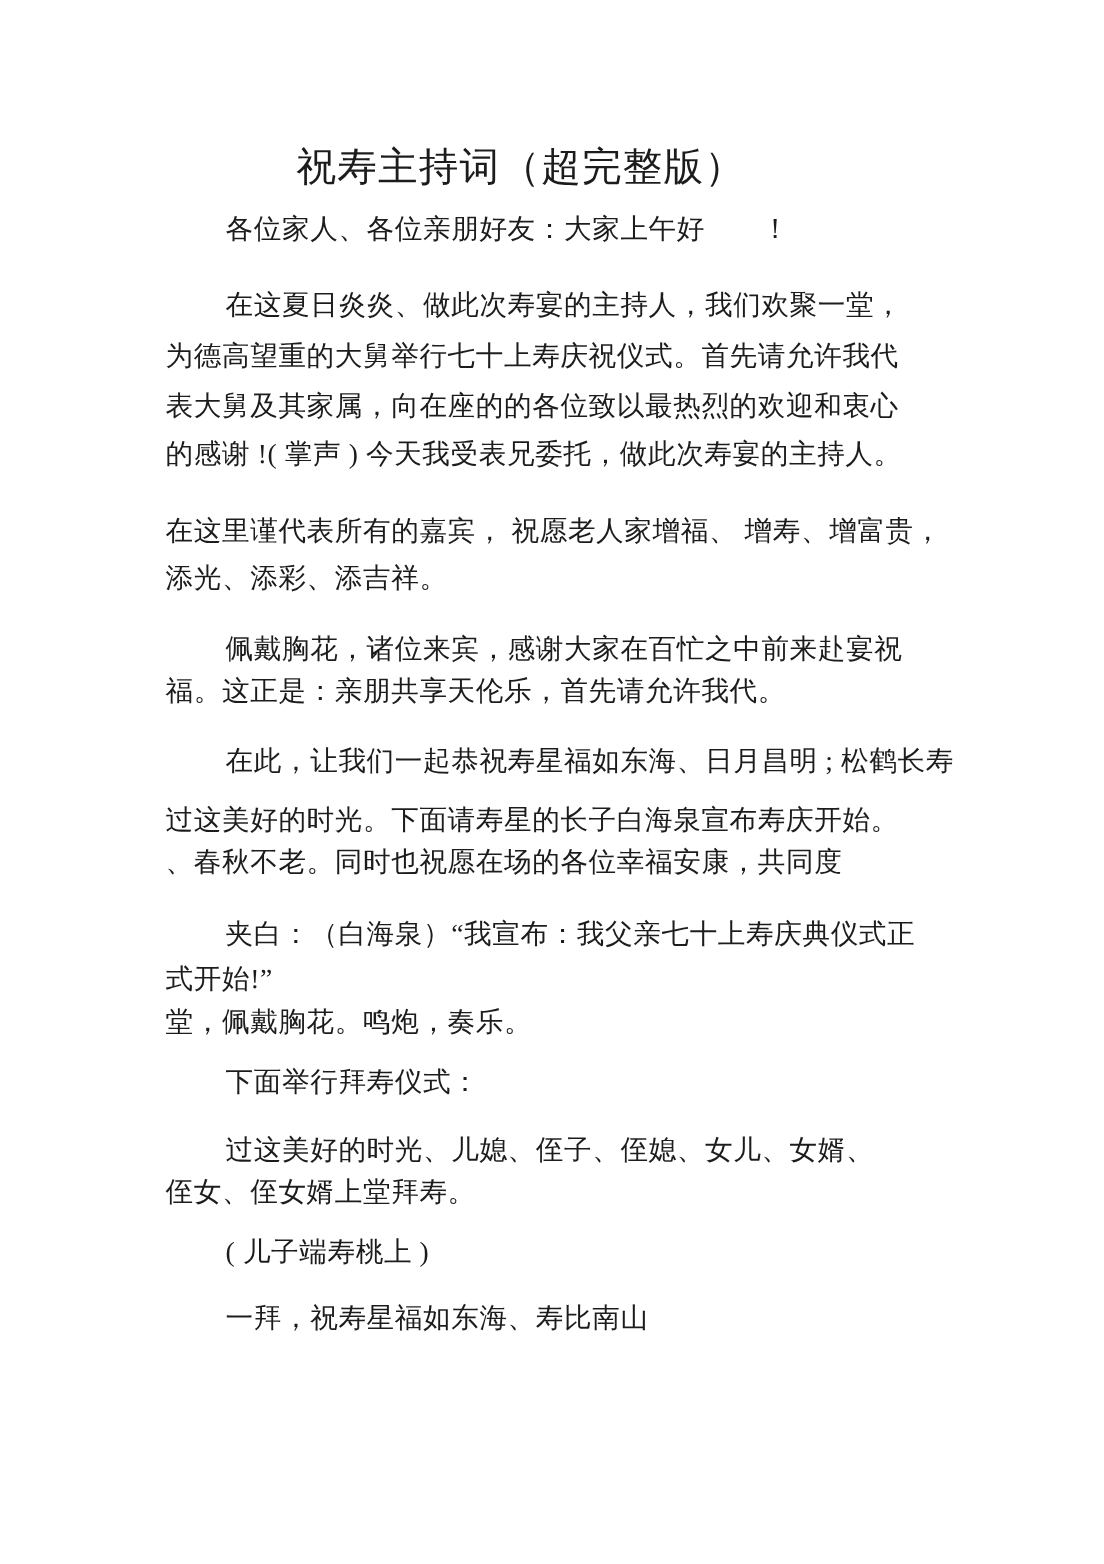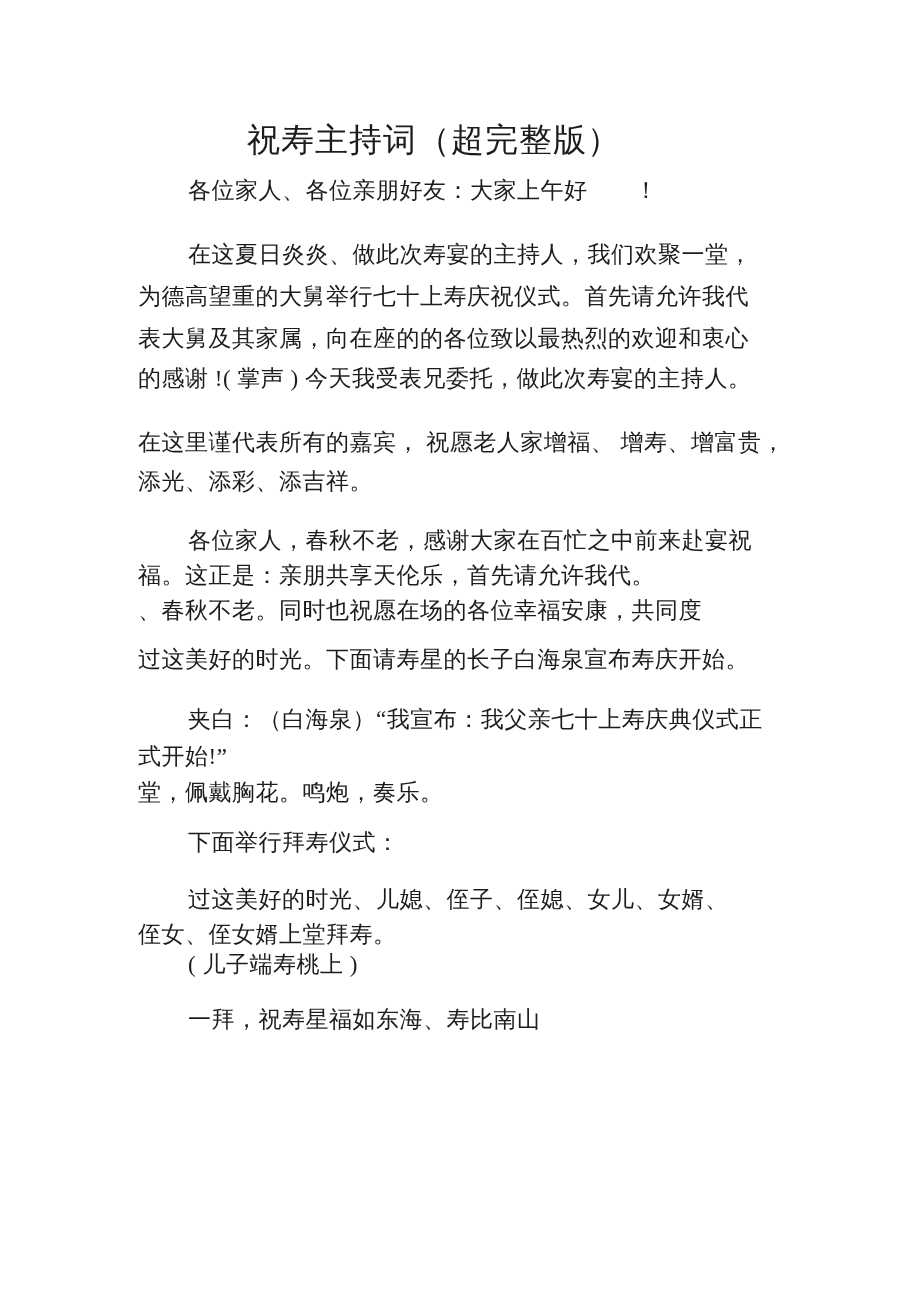--- a/index.html
+++ b/index.html
@@ -43,25 +43,26 @@
 <div class="page">
   <h1 class="doc-title">祝寿主持词（超完整版）</h1>
 
   <div class="line indent" style="margin-top:16px">各位家人、各位亲朋好友：大家上午好　　！</div>
   <div class="line indent" style="margin-top:34px">在这夏日炎炎、做此次寿宴的主持人，我们欢聚一堂，</div>
   <div class="line" style="margin-top:12px">为德高望重的大舅举行七十上寿庆祝仪式。首先请允许我代</div>
   <div class="line" style="margin-top:12px">表大舅及其家属，向在座的的各位致以最热烈的欢迎和衷心</div>
   <div class="line" style="margin-top:10px">的感谢 !( 掌声 ) 今天我受表兄委托，做此次寿宴的主持人。</div>
   <div class="line" style="margin-top:34px">在这里谨代表所有的嘉宾， 祝愿老人家增福、 增寿、增富贵，</div>
   <div class="line" style="margin-top:9px">添光、添彩、添吉祥。</div>
-  <div class="line indent" style="margin-top:29px">各位家人，春秋不老，感谢大家在百忙之中前来赴宴祝</div>
+  <div class="line indent" style="margin-top:29px">佩戴胸花，诸位来宾，感谢大家在百忙之中前来赴宴祝</div>
   <div class="line" style="margin-top:5px">福。这正是：亲朋共享天伦乐，首先请允许我代。</div>
+  <div class="line indent" style="margin-top:29px">在此，让我们一起恭祝寿星福如东海、日月昌明 ; 松鹤长寿</div>
+  <div class="line" style="margin-top:19px">过这美好的时光。下面请寿星的长子白海泉宣布寿庆开始。</div>
   <div class="line" style="margin-top:5px">、春秋不老。同时也祝愿在场的各位幸福安康，共同度</div>
-  <div class="line" style="margin-top:19px">过这美好的时光。下面请寿星的长子白海泉宣布寿庆开始。</div>
   <div class="line indent" style="margin-top:30px">夹白：（白海泉）“我宣布：我父亲七十上寿庆典仪式正</div>
   <div class="line" style="margin-top:7px">式开始!”</div>
   <div class="line" style="margin-top:6px">堂，佩戴胸花。鸣炮，奏乐。</div>
   <div class="line indent" style="margin-top:20px">下面举行拜寿仪式：</div>
   <div class="line indent" style="margin-top:27px">过这美好的时光、儿媳、侄子、侄媳、女儿、女婿、</div>
   <div class="line" style="margin-top:5px">侄女、侄女婿上堂拜寿。</div>
-  <div class="line indent" style="">( 儿子端寿桃上 )</div>
+  <div class="line indent" style="margin-top:20px">( 儿子端寿桃上 )</div>
   <div class="line indent" style="margin-top:25px">一拜，祝寿星福如东海、寿比南山</div>
 </div>
 
 </body></html>

